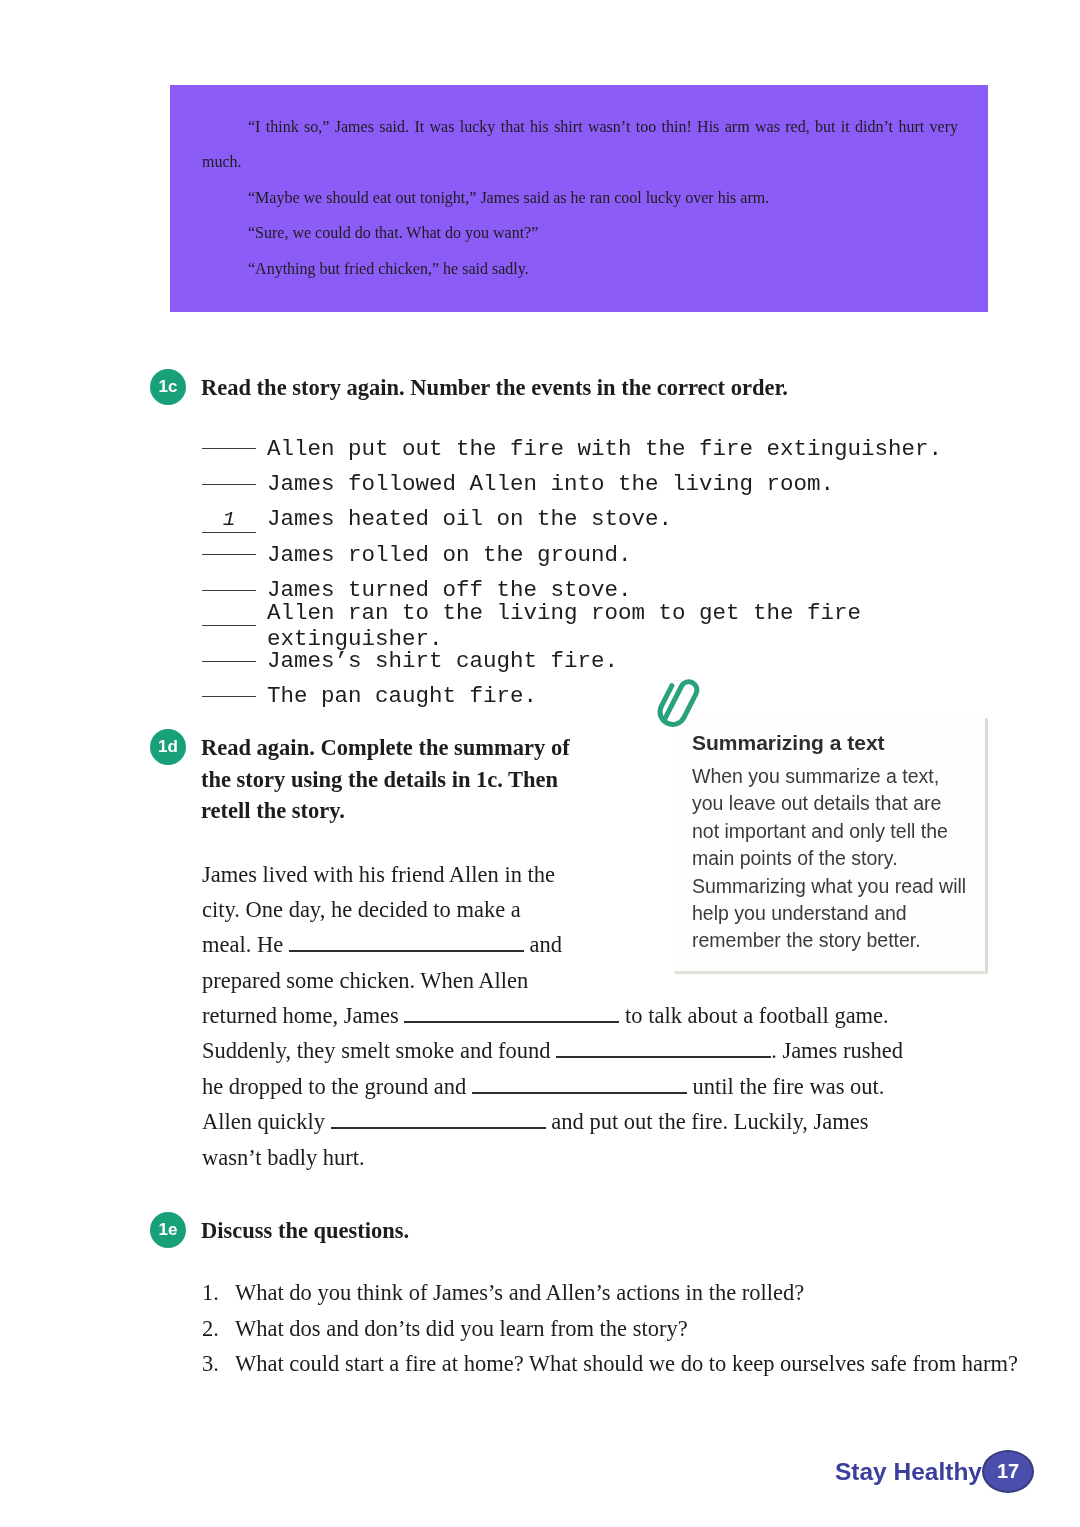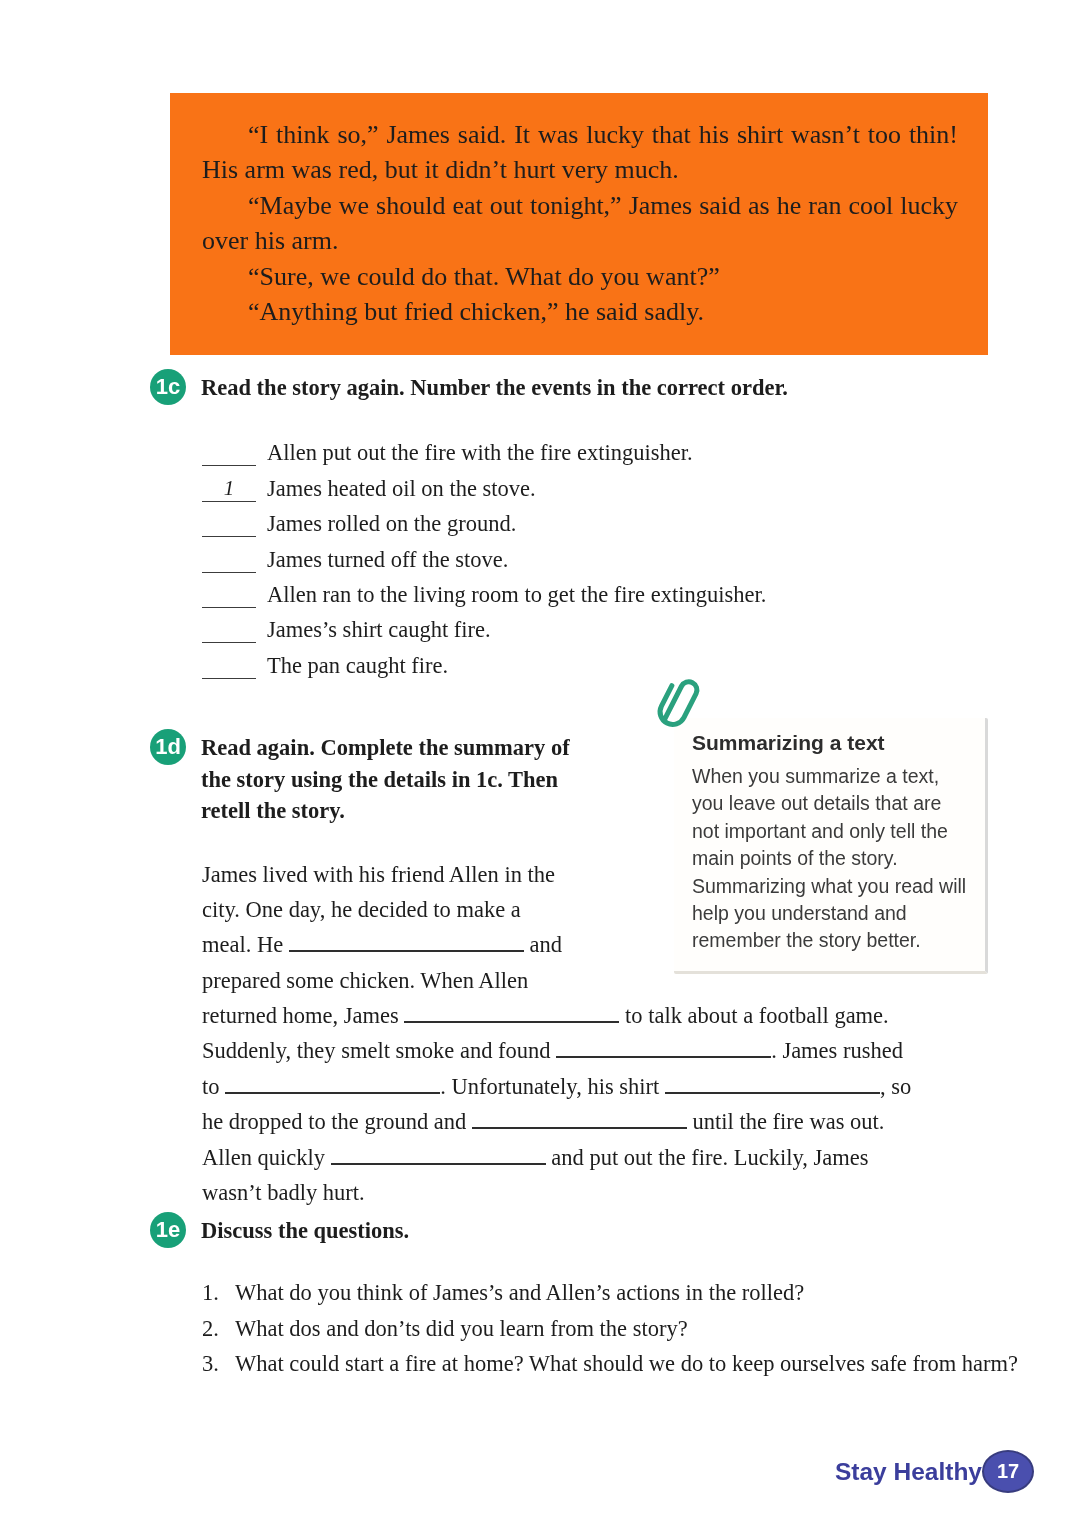--- a/index.html
+++ b/index.html
@@ -3,41 +3,41 @@
 <meta charset="utf-8">
 <style>
   html,body { margin:0; padding:0; background:#ffffff; }
   .page {
     position:relative; width:1080px; height:1527px; background:#ffffff;
     font-family:"Liberation Serif", serif; color:#1d1d1d; overflow:hidden;
   }
 
   
   .story {
-    position:absolute; left:170px; top:93px; width:818px; box-sizing:border-box;
-    background:#f97316; padding:24px 30px 26px 32px;
-    font-size:26px; line-height:35.4px; text-align:justify;
+    position:absolute; left:170px; top:85px; width:818px; box-sizing:border-box;
+    background:#8b5cf6; padding:24px 30px 26px 32px;
+    font-size:16px; line-height:35.4px; text-align:justify;
   }
   .story p { margin:0; text-indent:46px; }
 
   
   .exercise { position:absolute; }
   .ex-head { display:flex; align-items:flex-start; gap:15px; }
   .badge {
     flex:0 0 auto; width:36px; height:36px; border-radius:50%;
     background:#18a078; color:#ffffff;
-    font-family:"Liberation Sans", sans-serif; font-weight:bold; font-size:22px;
+    font-family:"Liberation Sans", sans-serif; font-weight:bold; font-size:17px;
     display:flex; align-items:center; justify-content:center; margin-top:-3px;
   }
   .ex-head h2 { margin:0; font-size:22.5px; font-weight:bold; line-height:31.5px; }
 
   
   .ex1c { left:150px; top:372px; width:860px; }
   .events { list-style:none; margin:26px 0 0 0; padding:0 0 0 52px; }
-  .events li { display:flex; align-items:flex-end; height:35.4px; font-size:22.5px; }
+  .events li { display:flex; align-items:center; height:35.4px; font-size:22.5px;font-family:Liberation Mono, monospace; }
   .blankline {
     display:inline-block; width:54px; border-bottom:1.7px solid #3c3c3c;
     margin-right:11px; text-align:center; flex:0 0 auto;
   }
   .evnum { font-style:italic; font-size:21px; }
 
   
   .note-wrap { position:absolute; left:648px; top:670px; width:350px; }
   .clip { position:absolute; left:8px; top:2px; transform:rotate(27deg); }
   .note-card {
@@ -92,20 +92,24 @@
     <div class="ex-head">
       <span class="badge">1c</span>
       <h2>Read the story again. Number the events in the correct order.</h2>
     </div>
     <ul class="events">
       <li>
           <span class="blankline"><span class="evnum"></span></span>
           <span>Allen put out the fire with the fire extinguisher.</span>
         </li>
       <li>
+          <span class="blankline"><span class="evnum"></span></span>
+          <span>James followed Allen into the living room.</span>
+        </li>
+      <li>
           <span class="blankline"><span class="evnum">1</span></span>
           <span>James heated oil on the stove.</span>
         </li>
       <li>
           <span class="blankline"><span class="evnum"></span></span>
           <span>James rolled on the ground.</span>
         </li>
       <li>
           <span class="blankline"><span class="evnum"></span></span>
           <span>James turned off the stove.</span>
@@ -140,21 +144,20 @@
       <span class="badge">1d</span>
       <h2>Read again. Complete the summary of the story using the details in 1c. Then retell the story.</h2>
     </div>
     <div class="summary">
       <div class="sline"><span>James lived with his friend Allen in the</span></div>
       <div class="sline"><span>city. One day, he decided to make a</span></div>
       <div class="sline"><span>meal. He </span><span class="blank w235"></span><span> and</span></div>
       <div class="sline"><span>prepared some chicken. When Allen</span></div>
       <div class="sline"><span>returned home, James </span><span class="blank"></span><span> to talk about a football game.</span></div>
       <div class="sline"><span>Suddenly, they smelt smoke and found </span><span class="blank"></span><span>. James rushed</span></div>
-      <div class="sline"><span>to </span><span class="blank"></span><span>. Unfortunately, his shirt </span><span class="blank"></span><span>, so</span></div>
       <div class="sline"><span>he dropped to the ground and </span><span class="blank"></span><span> until the fire was out.</span></div>
       <div class="sline"><span>Allen quickly </span><span class="blank"></span><span> and put out the fire. Luckily, James</span></div>
       <div class="sline"><span>wasn’t badly hurt.</span></div>
     </div>
   </section>
 
   <section class="exercise ex1e">
     <div class="ex-head">
       <span class="badge">1e</span>
       <h2>Discuss the questions.</h2>

